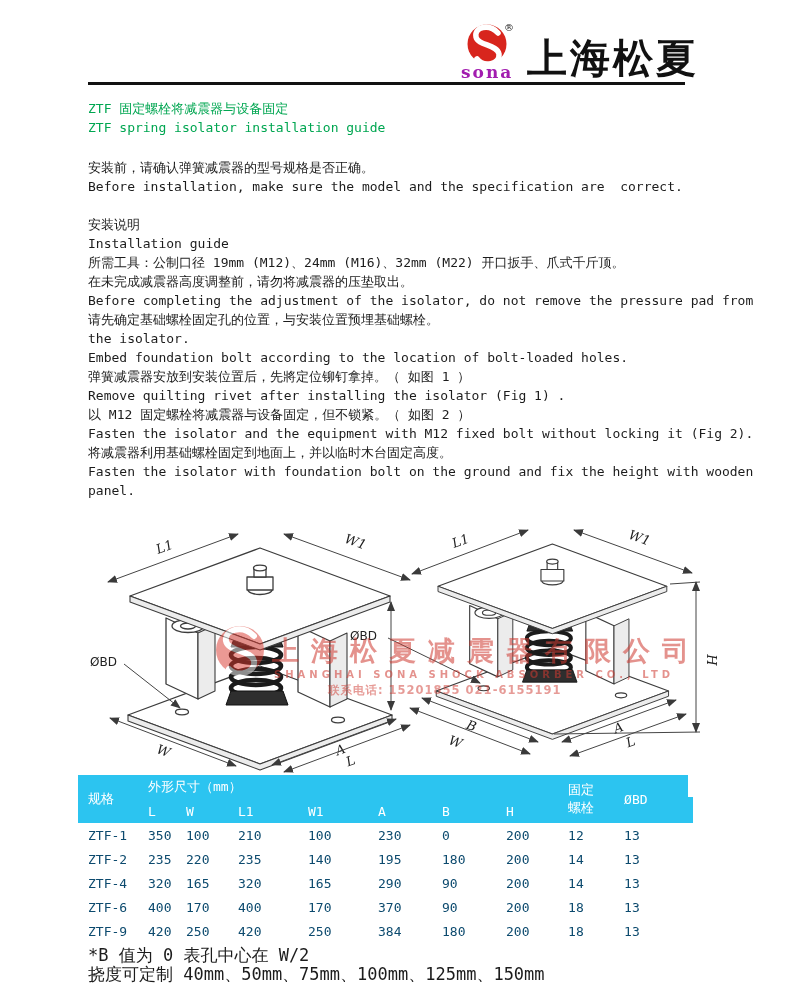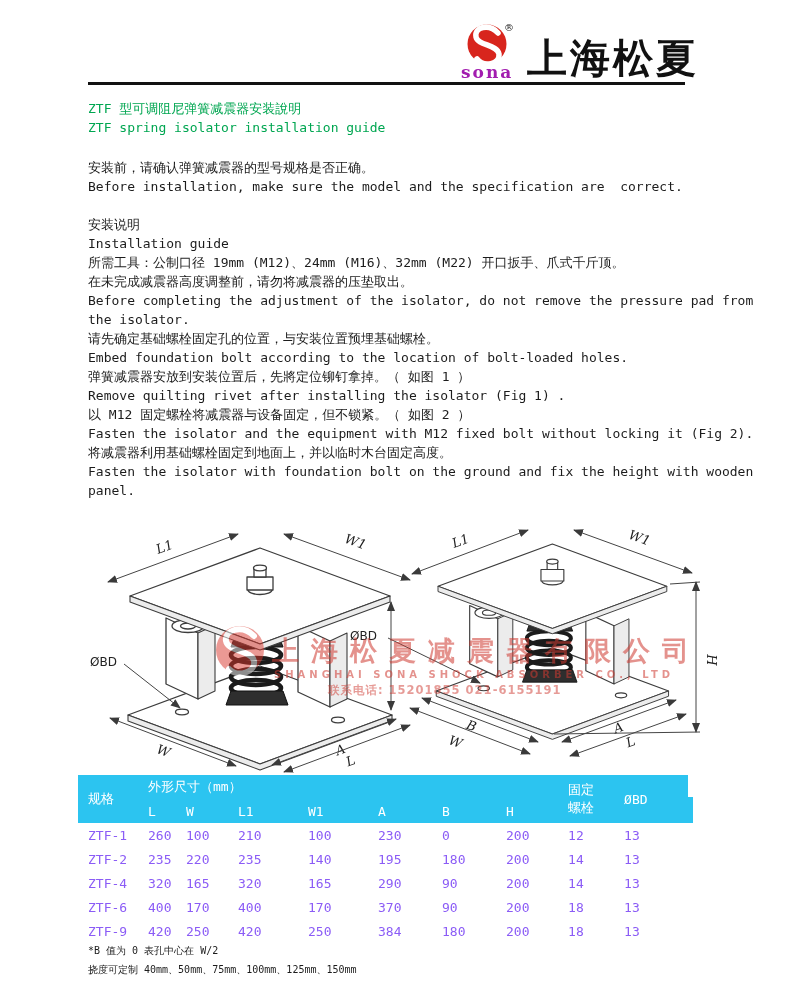--- a/index.html
+++ b/index.html
@@ -25,51 +25,51 @@
   .dt{font:italic 13px "DejaVu Serif","Liberation Serif",serif;fill:#222;text-anchor:middle;}
   .obdt{font:12px "DejaVu Sans","Liberation Sans",sans-serif;fill:#222;}
   .wm1{font-family:"DejaVu Sans",sans-serif;font-weight:bold;font-size:27px;letter-spacing:12px;fill:#cf3a31;opacity:.55;}
   .wm2{font-family:"DejaVu Sans",sans-serif;font-weight:bold;font-size:10px;letter-spacing:4px;fill:#cf3a31;opacity:.55;}
   .wm3{font-family:"DejaVu Sans",sans-serif;font-weight:bold;font-size:11.5px;letter-spacing:1px;fill:#cf3a31;opacity:.5;}
   
   table.spec{border-collapse:collapse;table-layout:fixed;width:610px;font-size:13px;}
   table.spec th{background:#2cc4f0;color:#fff;font-weight:normal;text-align:left;
                 font-size:13px;height:24px;padding:0 0 0 2px;vertical-align:middle;}
   table.spec th.c-spec, table.spec td.c-spec{padding-left:10px;}
-  table.spec td{height:24px;padding:0 0 0 2px;vertical-align:middle;color:#8b5cf6;}
-  .foot{font-size:10px;white-space:pre;}
+  table.spec td{height:24px;padding:0 0 0 2px;vertical-align:middle;color:#0c4a6e;}
+  .foot{font-size:17px;white-space:pre;}
 </style>
 </head>
 <body>
 
 <div class="page">
 
   <svg class="abs" style="left:458px;top:18px;" width="60" height="50" viewBox="0 0 60 50">
     <circle cx="29" cy="26" r="19.5" fill="#d8251d"></circle>
     <path d="M40,15 C31,5 16,9 18,19 C20,28 39,26 41,36 C42,46 26,50 19,41" stroke="#fff" stroke-width="5.5" fill="none" stroke-linecap="round"></path>
   </svg>
   <div class="abs" style="left:504px;top:22px;font-size:10px;font-family:'DejaVu Serif',serif;">®</div>
   <div class="abs sona-word" style="left:461px;top:62px;">sona</div>
   <div class="abs company-cn" style="left:527px;top:38px;">上海松夏</div>
   <div class="abs header-rule" style="left:88px;top:82px;width:597px;"></div>
 
-  <div class="abs doc-title" style="left:88px;top:99px;">ZTF 型可调阻尼弹簧减震器安装說明</div>
+  <div class="abs doc-title" style="left:88px;top:99px;">ZTF 固定螺栓将减震器与设备固定</div>
   <div class="abs doc-title" style="left:88px;top:118px;">ZTF spring isolator installation guide</div>
 
   <div class="abs tline" style="left:88px;top:158px;">安装前，请确认弹簧减震器的型号规格是否正确。</div>
   <div class="abs tline" style="left:88px;top:177px;">Before installation, make sure the model and the specification are  correct.</div>
 
   <div class="abs" id="guide-lines" style="left:88px;top:215px;width:700px;">
       <div class="tline">安装说明</div>
       <div class="tline">Installation guide</div>
       <div class="tline">所需工具：公制口径 19mm (M12)、24mm (M16)、32mm (M22) 开口扳手、爪式千斤顶。</div>
       <div class="tline">在未完成减震器高度调整前，请勿将减震器的压垫取出。</div>
       <div class="tline">Before completing the adjustment of the isolator, do not remove the pressure pad from</div>
+      <div class="tline">请先确定基础螺栓固定孔的位置，与安装位置预埋基础螺栓。</div>
       <div class="tline">the isolator.</div>
-      <div class="tline">请先确定基础螺栓固定孔的位置，与安装位置预埋基础螺栓。</div>
       <div class="tline">Embed foundation bolt according to the location of bolt-loaded holes.</div>
       <div class="tline">弹簧减震器安放到安装位置后，先將定位铆钉拿掉。（ 如图 1 ）</div>
       <div class="tline">Remove quilting rivet after installing the isolator (Fig 1) .</div>
       <div class="tline">以 M12 固定螺栓将减震器与设备固定，但不锁紧。（ 如图 2 ）</div>
       <div class="tline">Fasten the isolator and the equipment with M12 fixed bolt without locking it (Fig 2).</div>
       <div class="tline">将减震器利用基础螺栓固定到地面上，并以临时木台固定高度。</div>
       <div class="tline">Fasten the isolator with foundation bolt on the ground and fix the height with wooden</div>
       <div class="tline">panel.</div>
     </div>
 
@@ -185,21 +185,21 @@
           <th>L1</th>
           <th>W1</th>
           <th>A</th>
           <th>B</th>
           <th>H</th>
         </tr>
     </thead>
     <tbody id="spec-body">
         <tr>
           <td class="c-spec">ZTF-1</td>
-          <td>260</td>
+          <td>350</td>
           <td>100</td>
           <td>210</td>
           <td>100</td>
           <td>230</td>
           <td>0</td>
           <td>200</td>
           <td>12</td>
           <td>13</td>
         </tr>
         <tr>

